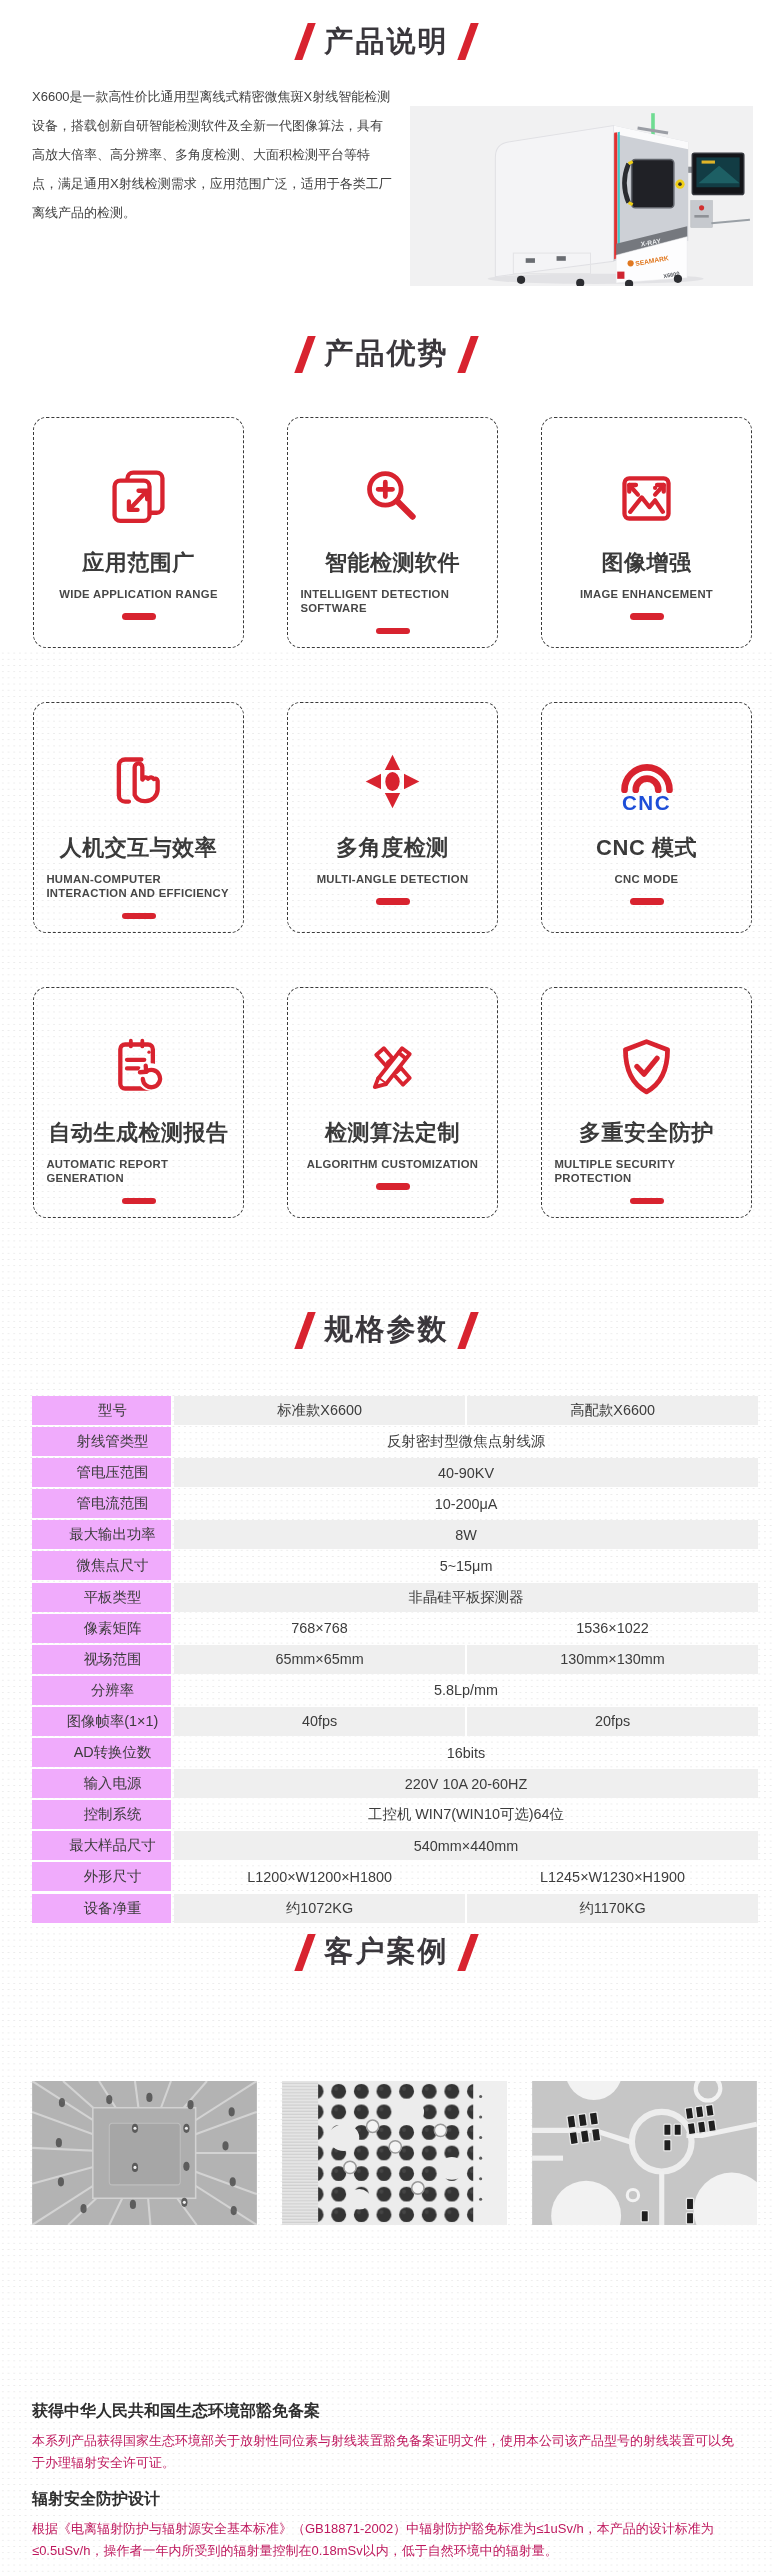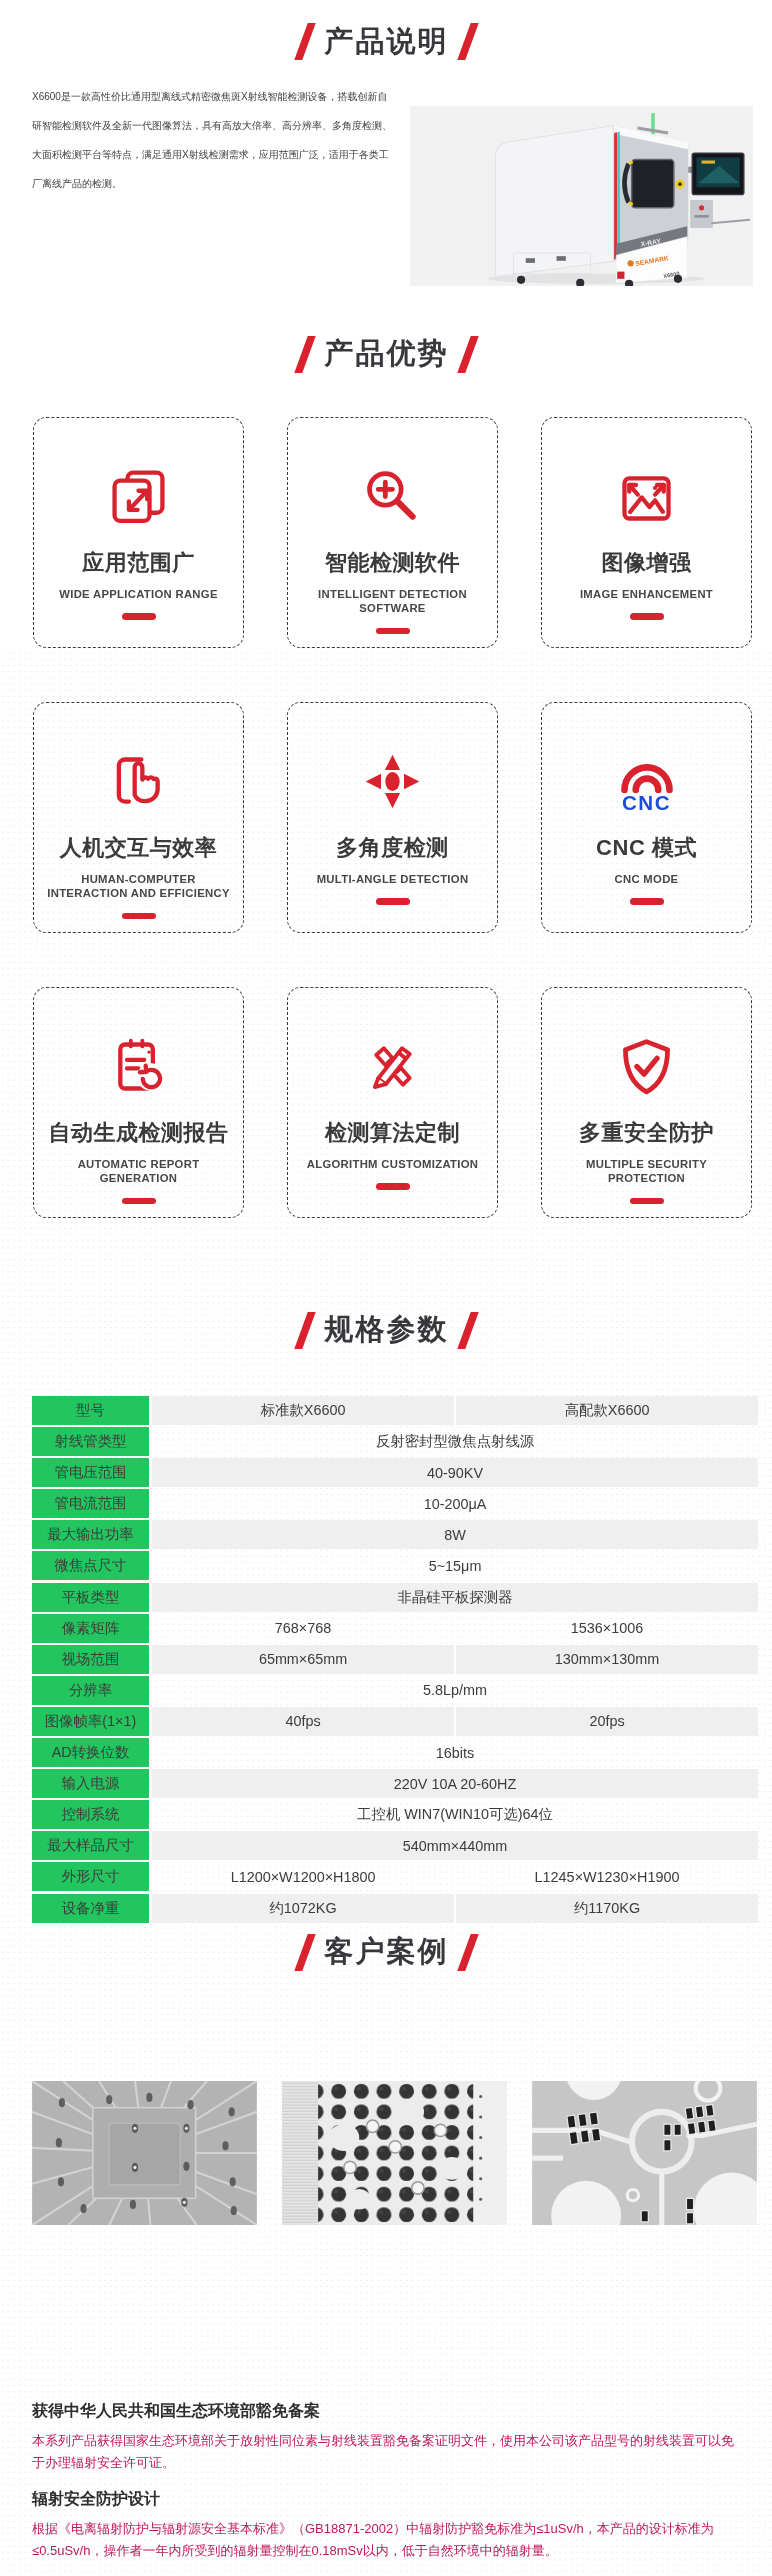--- a/index.html
+++ b/index.html
@@ -13,40 +13,40 @@
 
   section{position:absolute;left:0;width:100%;z-index:1;}
 
   
   .sec-title{display:flex;justify-content:center;align-items:center;gap:15.5px;}
   .slash{width:8.2px;height:37px;background:#d8232f;transform:skewX(-20deg);}
   .sec-title h2{margin:0;font-size:29px;font-weight:800;color:#3a373c;letter-spacing:2.1px;}
 
   
   #s1-title{top:21.6px;}
-  .desc{position:absolute;left:32px;top:82px;width:361px;font-size:10px;line-height:29px;color:#414141;z-index:1;}
+  .desc{position:absolute;left:32px;top:82px;width:361px;font-size:13px;line-height:29px;color:#414141;z-index:1;}
   .product-photo{position:absolute;left:410px;top:106px;width:343px;height:180px;background:#f1f1f2;z-index:1;}
   .product-photo svg{display:block;}
 
   
   #s2-title{top:334px;}
   .cards{position:absolute;left:33px;top:417px;display:grid;grid-template-columns:repeat(3,212px);column-gap:42px;row-gap:54px;z-index:1;}
   .card{width:209px;height:229px;border:1.5px dashed #3a3a3a;border-radius:13.4px;display:flex;flex-direction:column;align-items:center;background:transparent;}
   .adv-icon{height:77px;margin-top:40px;display:flex;flex-direction:column;align-items:center;justify-content:center;}
   .card-title{margin-top:13.4px;font-size:22px;font-weight:700;color:#3a3a3a;letter-spacing:0.5px;text-align:center;}
-  .card-sub{margin-top:8.2px;padding:0 12.4px;font-size:11.3px;font-weight:700;color:#474747;letter-spacing:0.3px;line-height:14.4px;text-align:center;}
+  .card-sub{margin-top:8.2px;padding:0 12.4px;font-size:11.3px;font-weight:700;color:#474747;letter-spacing:0.3px;line-height:14.4px;}
   .red-bar{margin-top:12.4px;width:34px;height:6.7px;border-radius:3.6px;background:#d8232f;}
   .cnc-word{font-size:20.6px;font-weight:700;color:#1d4ed8;letter-spacing:1.5px;line-height:20.6px;}
 
   
   #s3-title{top:1310px;}
   .spec-table{position:absolute;left:32px;top:1396px;width:726px;z-index:1;}
   .spec-row{display:flex;height:29px;margin-bottom:2.1px;}
-  .spec-label{width:117px;margin-right:3.1px;background:#22c55e;display:flex;align-items:center;justify-content:center;
-    font-size:14.4px;color:#3c3c3c;}
+  .spec-label{width:117px;margin-right:3.1px;background:#f0abfc;display:flex;align-items:center;justify-content:center;
+    font-size:14.4px;color:#3c3c3c;padding-left:22px;}
   .spec-vals{flex:1;display:flex;gap:2px;}
   .spec-cell{flex:1;display:flex;align-items:center;justify-content:center;font-size:14.4px;color:#3c3c3c;}
   .spec-row:nth-child(odd) .spec-cell{background:#efefef;}
   .spec-row:nth-child(even) .spec-cell{background:transparent;}
 
   
   #s4-title{top:1932px;}
   .cases{position:absolute;left:32px;top:2081px;display:grid;grid-template-columns:repeat(3,225px);column-gap:25px;z-index:1;}
   .case-img{width:225px;height:144px;overflow:hidden;}
 
@@ -334,21 +334,21 @@
     <div class="spec-row">
         <div class="spec-label">平板类型</div>
         <div class="spec-vals">
           <div class="spec-cell">非晶硅平板探测器</div>
         </div>
       </div>
     <div class="spec-row">
         <div class="spec-label">像素矩阵</div>
         <div class="spec-vals">
           <div class="spec-cell">768×768</div>
-          <div class="spec-cell">1536×1006</div>
+          <div class="spec-cell">1536×1022</div>
         </div>
       </div>
     <div class="spec-row">
         <div class="spec-label">视场范围</div>
         <div class="spec-vals">
           <div class="spec-cell">65mm×65mm</div>
           <div class="spec-cell">130mm×130mm</div>
         </div>
       </div>
     <div class="spec-row">

